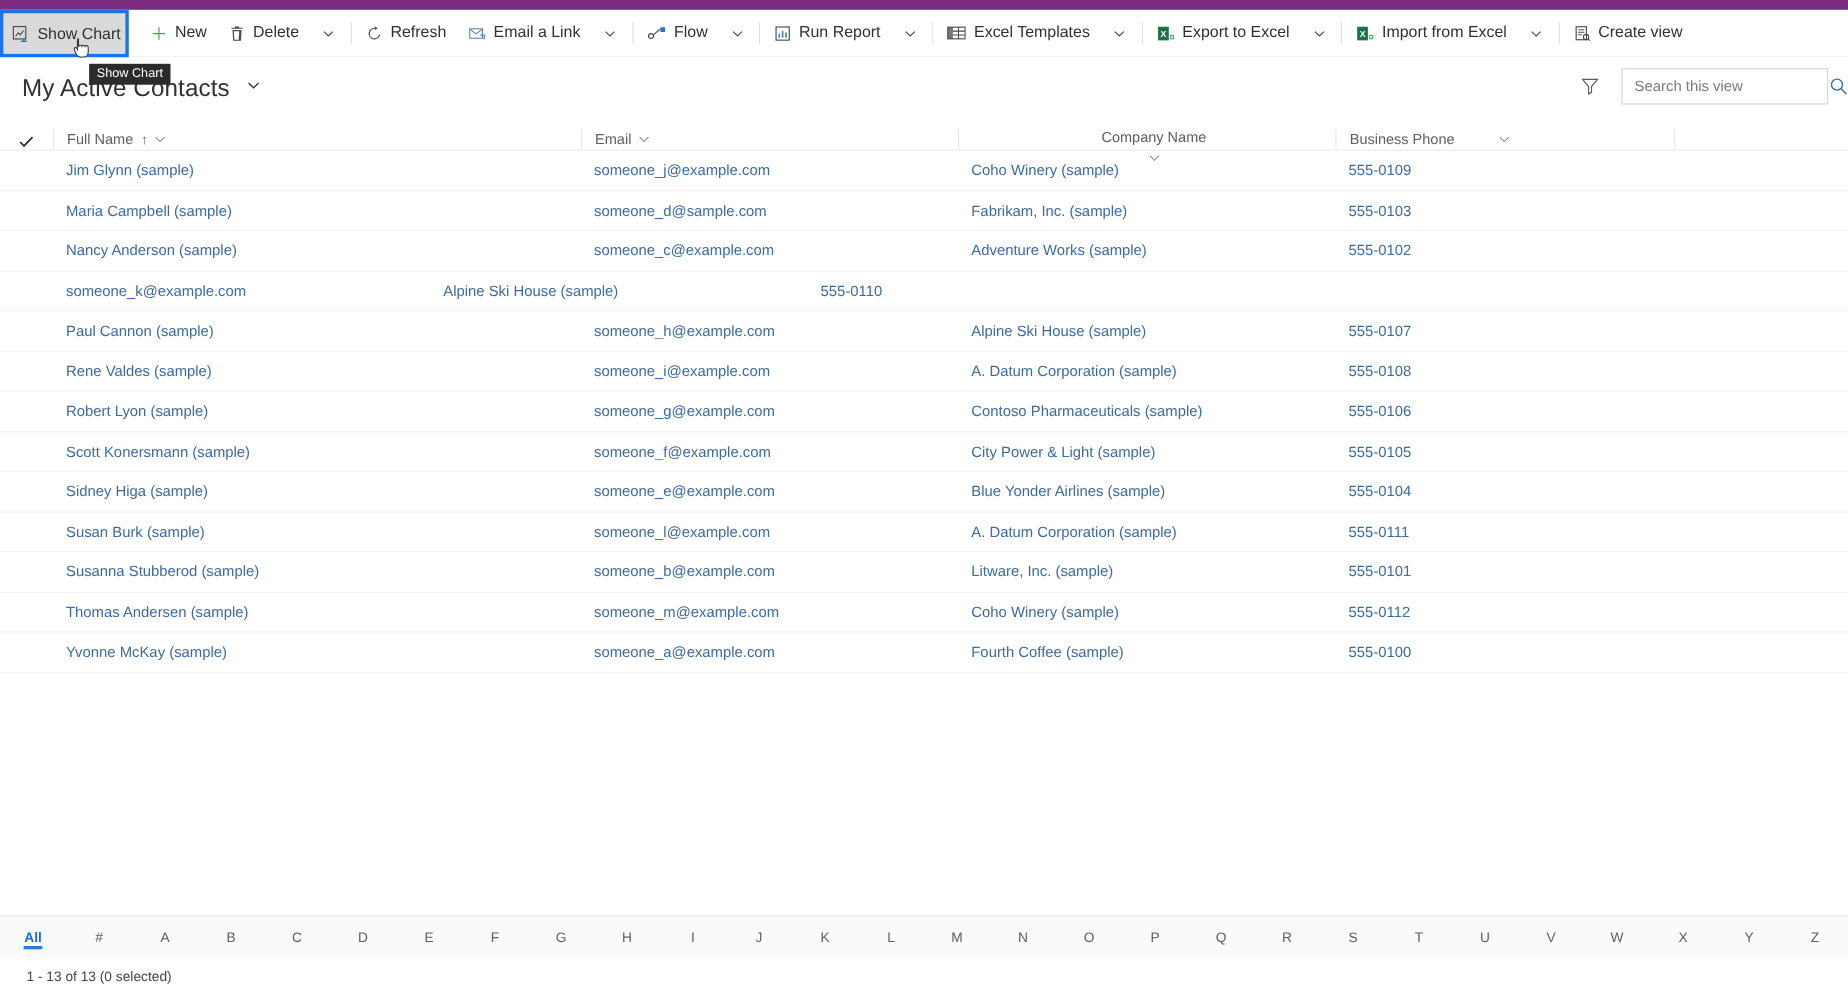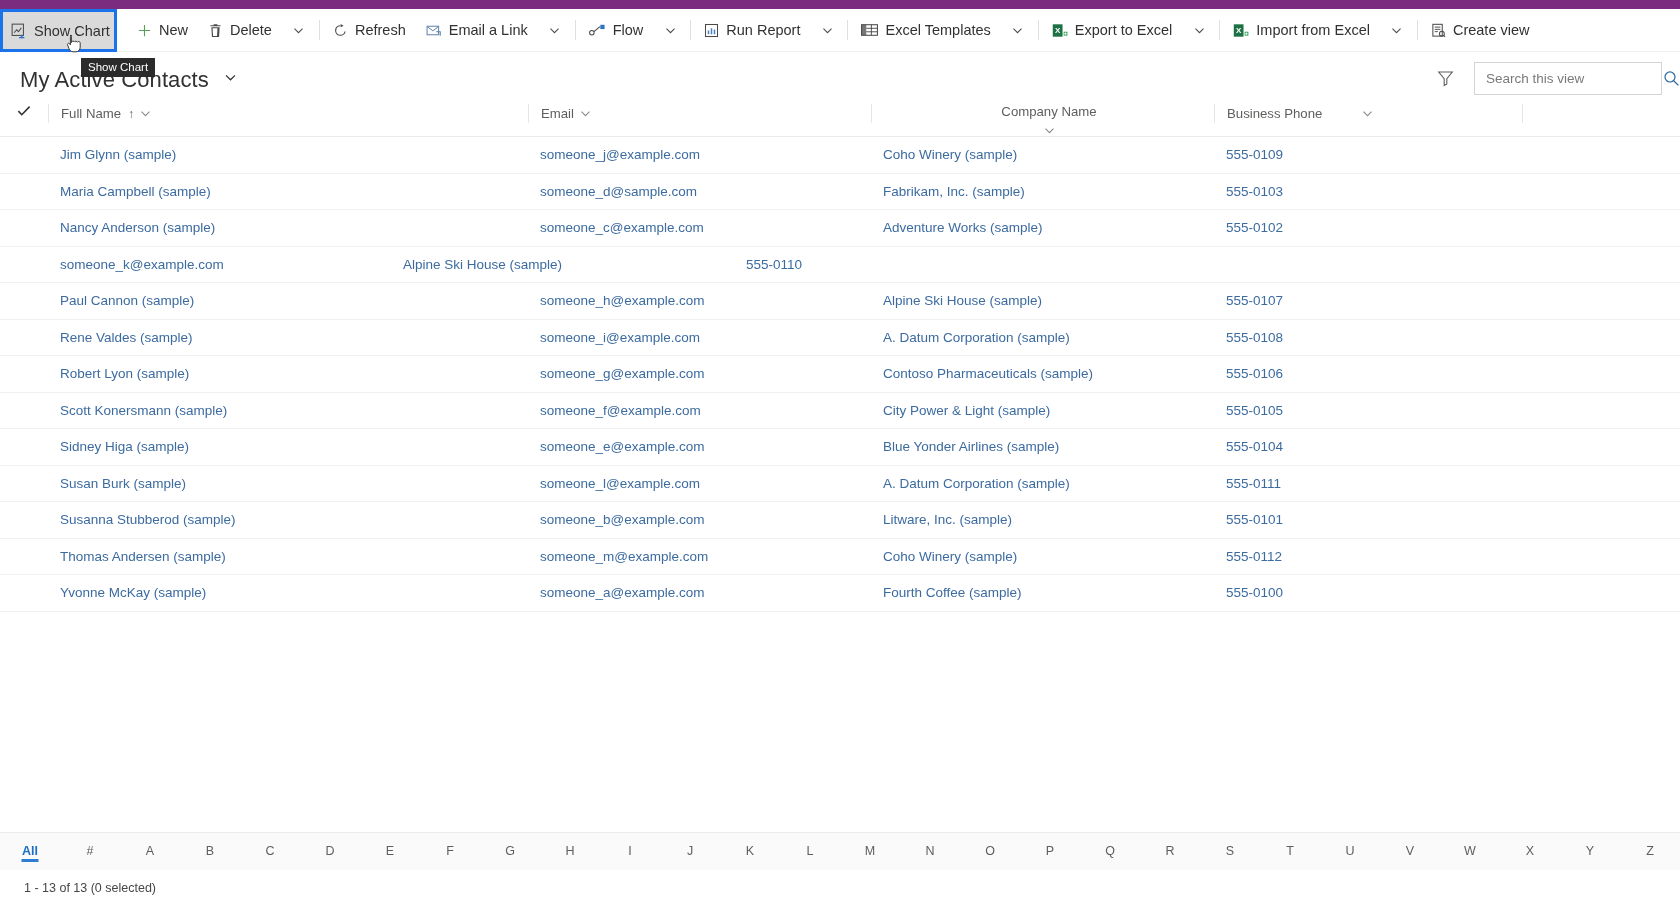--- a/index.html
+++ b/index.html
@@ -90,21 +90,21 @@
   }
   .search-box input {
     border: none; outline: none; flex: 1; font-size: 13.5px;
     color: #323130; font-family: "Liberation Sans", sans-serif; background: transparent;
   }
   .search-box input::placeholder { color: #7a7a7a; }
 
   
   .grid { position: absolute; top: 104px; left: 0; width: 1680px; }
   .grid-head {
-    display: flex; height: 33px; align-items: flex-start;
+    display: flex; height: 33px; align-items: flex-end;
     border-bottom: 1px solid #edebe9;
     background: #ffffff;
   }
   .hd-check {
     width: 48px; display: flex; align-items: center; justify-content: center;
     color: #323130; font-size: 14px; cursor: pointer;
   }
   .hd-cell {
     display: flex; align-items: center; gap: 6px;
     font-size: 13.2px; color: #605e5c;
@@ -131,21 +131,21 @@
   .grid-right-edge {
     position: absolute; left: 1530px; top: 0; width: 1px; height: 19px;
     background: #e8e6e4;
   }
 
   
   .alpha-bar {
     position: absolute; left: 0; bottom: 36px; width: 1680px; height: 38px;
     background: #fafafa;
     border-top: 1px solid #edebe9;
-    display: flex; align-items: flex-end;
+    display: flex; align-items: center;
   }
   .alpha-item {
     flex: 1; text-align: center; font-size: 12.5px; color: #605e5c;
     cursor: pointer; position: relative; line-height: 38px; height: 38px;
   }
   .alpha-item.active { color: #1a6fc4; font-weight: 600; }
   .alpha-item.active::after {
     content: ""; position: absolute; left: 50%; transform: translateX(-50%);
     bottom: 8px; width: 17px; height: 3px; background: #2d7dd2;
   }

